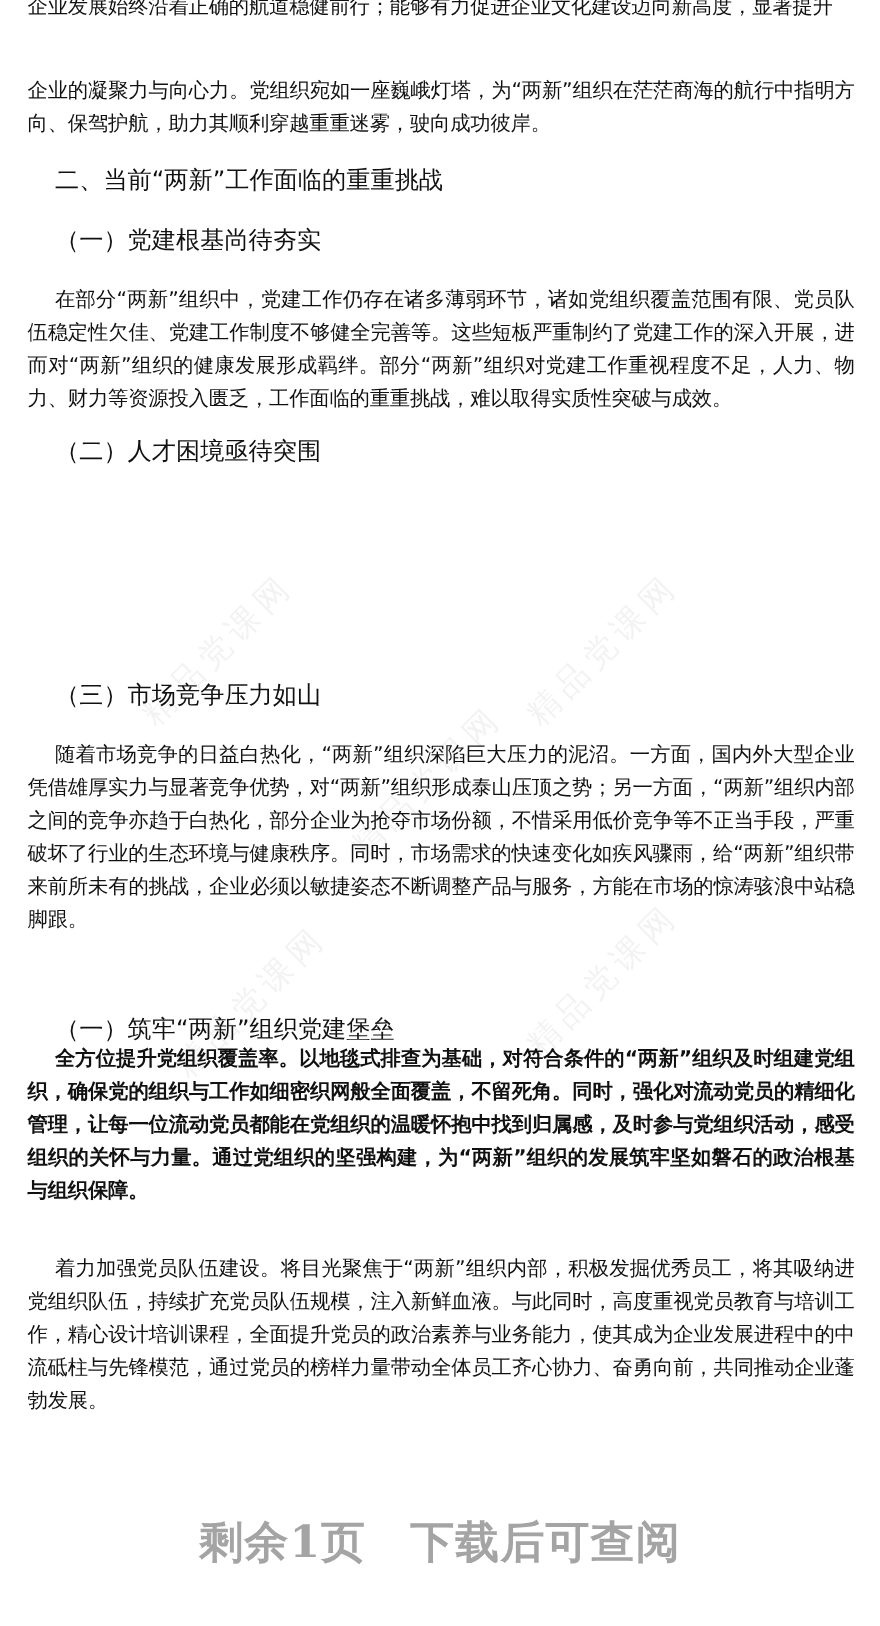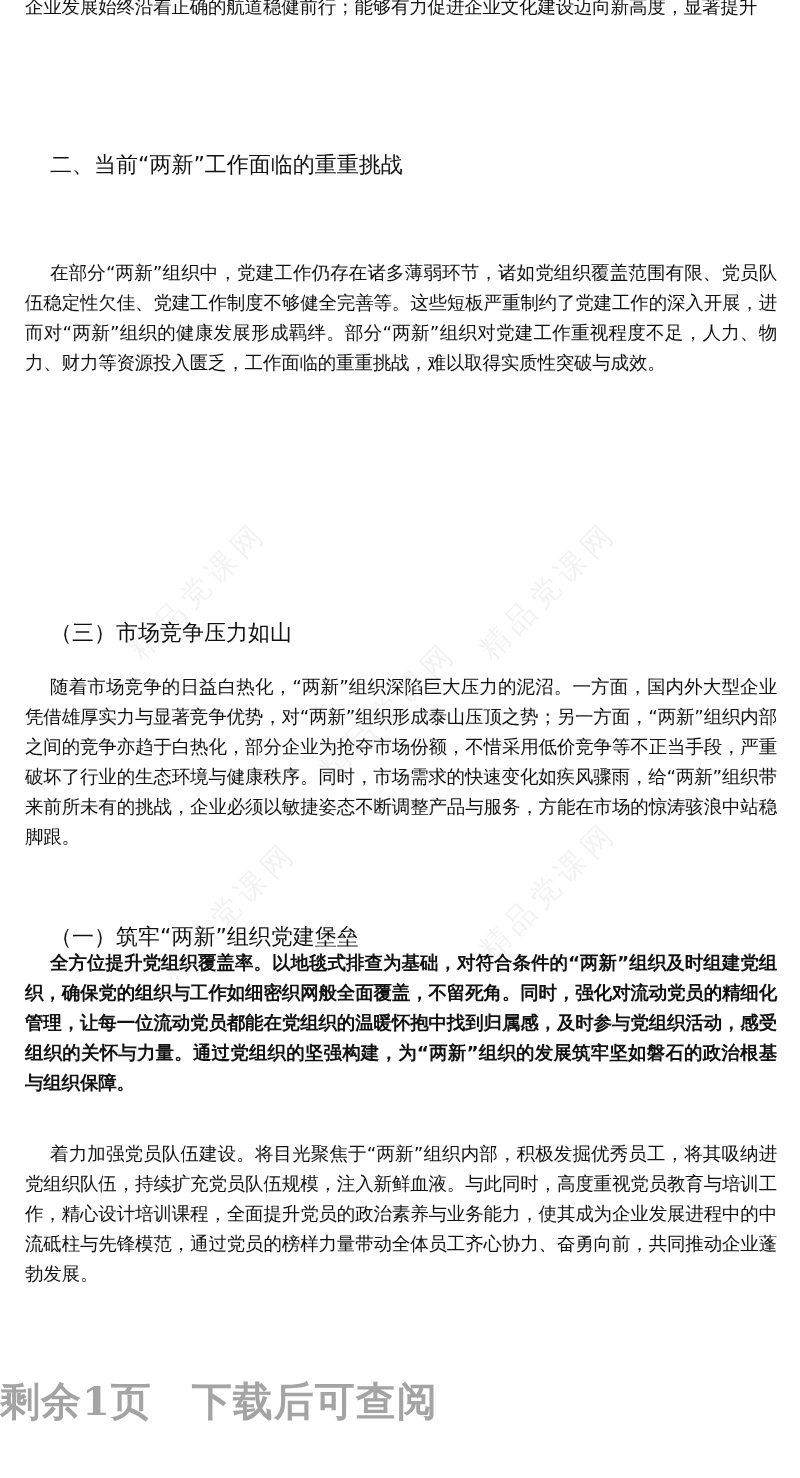--- a/index.html
+++ b/index.html
@@ -51,20 +51,21 @@
       white-space: nowrap;
       letter-spacing: 6px;
       pointer-events: none;
       user-select: none;
     }
     .footer-note {
       position: absolute;
       left: 0;
       width: 800px;
       top: 1374px;
+      text-align: center;
       font-family: "DejaVu Serif", "Liberation Serif", serif;
       font-weight: bold;
       font-size: 40px;
       color: #a4a4a4;
       letter-spacing: 1px;
       word-spacing: 0;
     }
     .footer-note .gap {
       display: inline-block;
       width: 40px;
@@ -76,25 +77,28 @@
 <div class="page">
 
   <div class="watermark" style="left:120px; top:640px;">精品党课网</div>
   <div class="watermark" style="left:470px; top:640px;">精品党课网</div>
   <div class="watermark" style="left:310px; top:760px;">精品党课网</div>
   <div class="watermark" style="left:150px; top:960px;">精品党课网</div>
   <div class="watermark" style="left:470px; top:940px;">精品党课网</div>
 
   <div class="line-block" style="top:-8px; white-space:nowrap;">企业发展始终沿着正确的航道稳健前行；能够有力促进企业文化建设迈向新高度，显著提升</div>
 
+  <div class="line-block" style="top:68px;">企业的凝聚力与向心力。党组织宛如一座巍峨灯塔，为“两新”组织在茫茫商海的航行中指明方向、保驾护航，助力其顺利穿越重重迷雾，驶向成功彼岸。</div>
 
   <div class="heading" style="top:150px;">二、当前“两新”工作面临的重重挑战</div>
 
+  <div class="heading" style="top:204px;">（一）党建根基尚待夯实</div>
   <div class="line-block indent" style="top:258px;">在部分“两新”组织中，党建工作仍存在诸多薄弱环节，诸如党组织覆盖范围有限、党员队伍稳定性欠佳、党建工作制度不够健全完善等。这些短板严重制约了党建工作的深入开展，进而对“两新”组织的健康发展形成羁绊。部分“两新”组织对党建工作重视程度不足，人力、物力、财力等资源投入匮乏，工作面临的重重挑战，难以取得实质性突破与成效。</div>
 
+  <div class="heading" style="top:396px;">（二）人才困境亟待突围</div>
 
   <div class="heading" style="top:618px;">（三）市场竞争压力如山</div>
   <div class="line-block indent" style="top:672px;">随着市场竞争的日益白热化，“两新”组织深陷巨大压力的泥沼。一方面，国内外大型企业凭借雄厚实力与显著竞争优势，对“两新”组织形成泰山压顶之势；另一方面，“两新”组织内部之间的竞争亦趋于白热化，部分企业为抢夺市场份额，不惜采用低价竞争等不正当手段，严重破坏了行业的生态环境与健康秩序。同时，市场需求的快速变化如疾风骤雨，给“两新”组织带来前所未有的挑战，企业必须以敏捷姿态不断调整产品与服务，方能在市场的惊涛骇浪中站稳脚跟。</div>
 
 
   <div class="heading" style="top:922px;">（一）筑牢“两新”组织党建堡垒</div>
   <div class="line-block indent" style="top:948px;font-weight:bold;">全方位提升党组织覆盖率。以地毯式排查为基础，对符合条件的“两新”组织及时组建党组织，确保党的组织与工作如细密织网般全面覆盖，不留死角。同时，强化对流动党员的精细化管理，让每一位流动党员都能在党组织的温暖怀抱中找到归属感，及时参与党组织活动，感受组织的关怀与力量。通过党组织的坚强构建，为“两新”组织的发展筑牢坚如磐石的政治根基与组织保障。</div>
   <div class="line-block indent" style="top:1099px;margin-top:40px;">着力加强党员队伍建设。将目光聚焦于“两新”组织内部，积极发掘优秀员工，将其吸纳进党组织队伍，持续扩充党员队伍规模，注入新鲜血液。与此同时，高度重视党员教育与培训工作，精心设计培训课程，全面提升党员的政治素养与业务能力，使其成为企业发展进程中的中流砥柱与先锋模范，通过党员的榜样力量带动全体员工齐心协力、奋勇向前，共同推动企业蓬勃发展。</div>
 
   <div class="footer-note">

